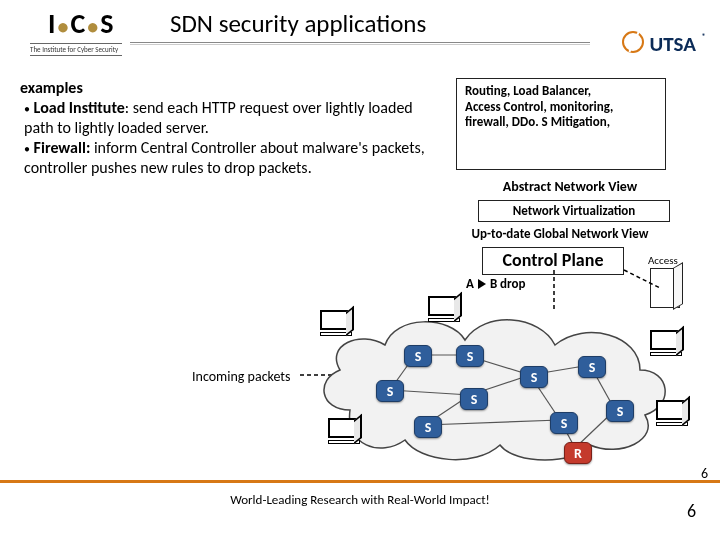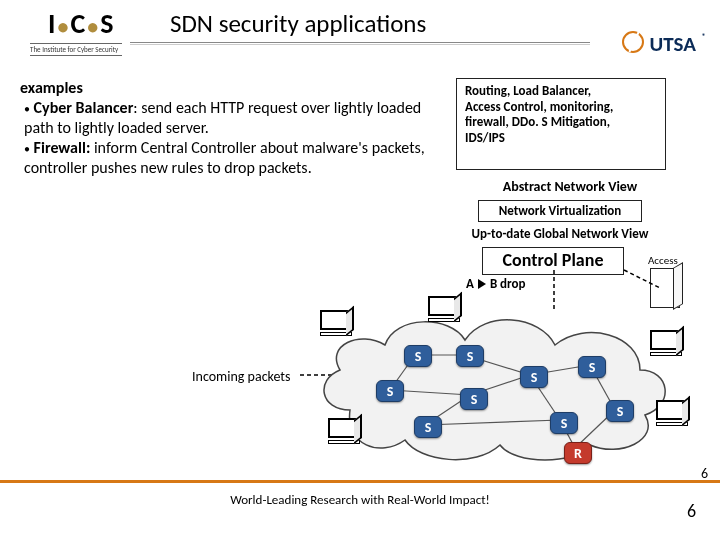--- a/index.html
+++ b/index.html
@@ -23,21 +23,21 @@
 
   .bodytext { position: absolute; left: 20px; top: 78px; width: 420px; line-height: 1.25; }
   .bodytext .hdr { font-weight: bold; }
   .bodytext .bline { margin-left: 4px; }
   .bullet { font-size: 12px; vertical-align: middle; }
 
   .box { position: absolute; border: 1.5px solid #222; padding: 4px 8px; font-size: 13px; line-height: 1.2; }
   .appbox { left: 456px; top: 78px; width: 210px; height: 92px; }
   .appbox .appplane { padding-left: 36px; font-size: 16px; margin-top: 2px; }
   .abstractview { position:absolute; left:470px; top:178px; font-weight:bold; font-size:14px; width:200px; text-align:center;}
-  .netvirt { left: 478px; top: 200px; width: 164px; text-align:center; font-weight:bold; font-size:13px; padding:2px 4px;}
+  .netvirt { left: 478px; top: 200px; width: 192px; text-align:center; font-weight:bold; font-size:13px; padding:2px 4px;}
   .uptodate { position:absolute; left:446px; top:226px; font-weight:bold; font-size:13px; width:228px; text-align:center;}
   .controlplane { left: 482px; top: 247px; width: 142px; text-align:center; font-weight:bold; font-size:18px; padding:2px 6px;}
   .serverlbl { position:absolute; left:648px; top:254px; font-size:11px;}
   .serverbox { position:absolute; left:650px; top:268px; width:30px; height:40px; border:1.5px solid #222; background:#fff;}
   .serverbox::after{content:"";position:absolute;left:22px;top:-4px;width:8px;height:40px;border:1.5px solid #222;background:#f7f7f7;transform:skewY(-30deg);}
 
   .abdrop { position:absolute; left:466px; top:276px; font-weight:bold; font-size:13px; display:flex; align-items:center; gap:2px;}
   .arrowright { display:inline-block; width:0;height:0;border-top:5px solid transparent;border-bottom:5px solid transparent;border-left:8px solid #000; margin:0 2px;}
 
   .incoming { position:absolute; left:192px; top:368px; font-size:14px;}
@@ -76,32 +76,31 @@
   <div class="logo-utsa">
     <span class="utsa-circle"></span>
     <span>UTSA</span>
       <span class="utsa-reg">®</span>
   </div>
 </div>
 
 <div class="bodytext">
   <div class="hdr">examples</div>
   <div class="bline">
-    <span class="bullet">•</span> <b>Cyber Balancer</b><span>: send each HTTP request over lightly loaded path to lightly loaded server.</span>
+    <span class="bullet">•</span> <b>Load Institute</b><span>: send each HTTP request over lightly loaded path to lightly loaded server.</span>
   </div>
   <div class="bline">
     <span class="bullet">•</span> <b>Firewall:</b><span>  inform Central Controller about malware's packets, controller pushes new rules to drop packets.</span>
   </div>
 </div>
 
 <div class="box appbox">
   <div><b>Routing, Load Balancer,</b></div>
   <div><b>Access Control, monitoring,</b></div>
   <div><b>firewall, DDo. S Mitigation,</b></div>
-  <div><b>IDS/IPS</b></div>
 </div>
 
 <div class="abstractview">Abstract Network View</div>
 <div class="box netvirt">Network Virtualization</div>
 <div class="uptodate">Up-to-date Global Network View</div>
 <div class="box controlplane">Control Plane</div>
 <div class="serverlbl">Access</div>
 <div class="serverbox"></div>
 
 <div class="abdrop">

